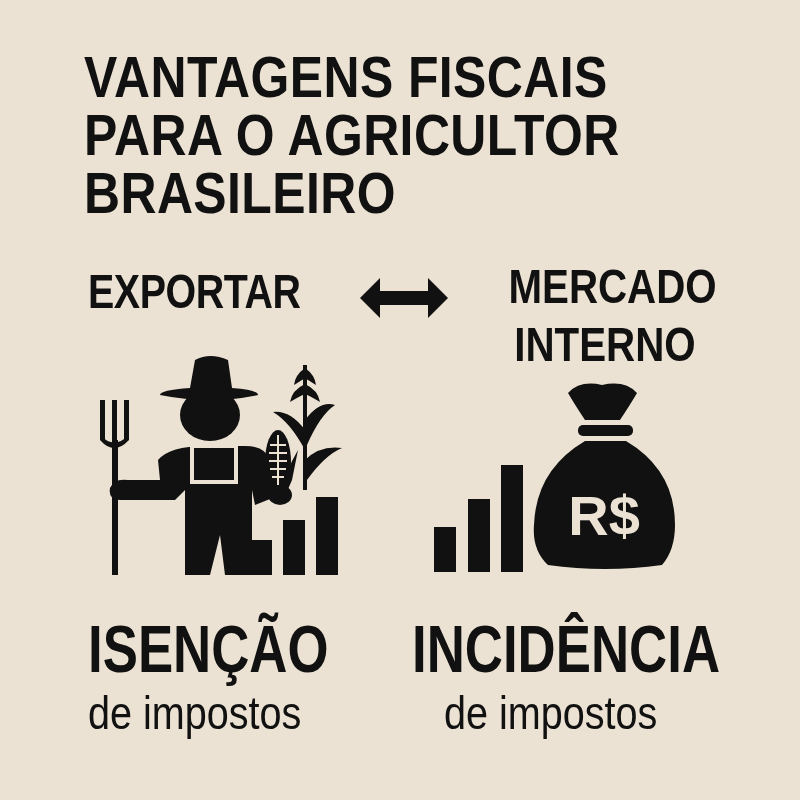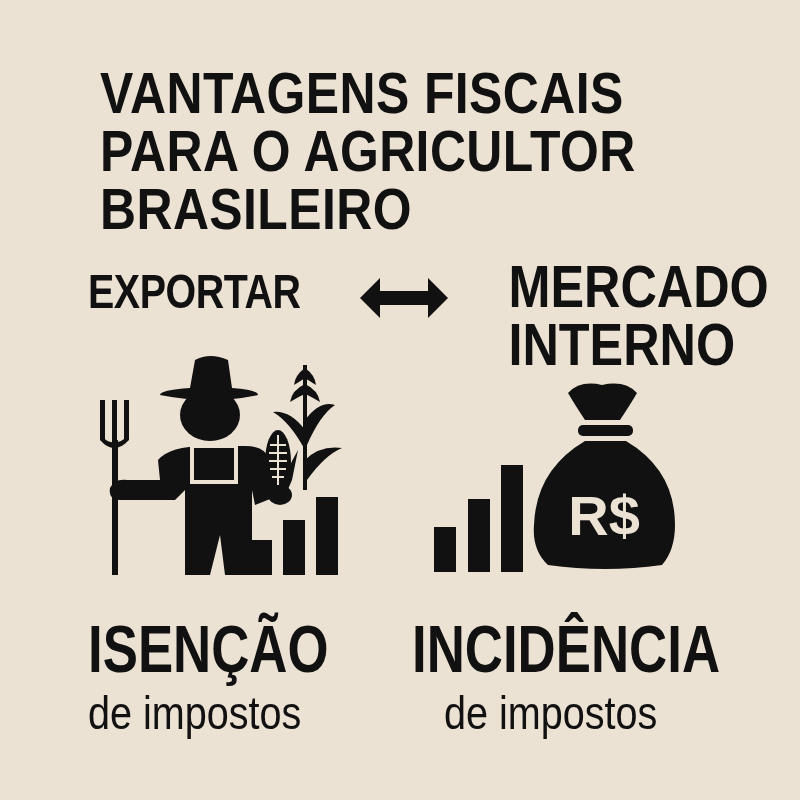--- a/index.html
+++ b/index.html
@@ -12,40 +12,40 @@
   }
   .condensed {
     font-weight: bold;
     display: inline-block;
     transform-origin: left top;
     white-space: nowrap;
     letter-spacing: -0.5px;
   }
   #title {
     position: absolute; left: 84px; top: 48px;
-    margin: 16px;
+    margin: 0;
   }
   #title .line {
     display: block;
     font-size: 58px; line-height: 58px;
     font-weight: bold;
     transform: scaleX(0.86);
     transform-origin: left top;
     white-space: nowrap;
     letter-spacing: 0.5px;
   }
   .label-exportar {
     position: absolute; left: 88px; top: 268px;
     font-size: 48px; line-height: 48px;
     transform: scaleX(0.82);
   }
   .label-mercado {
     position: absolute; left: 490px; top: 258px;
     width: 230px; text-align: center;
-    font-size: 60px; line-height: 58px;
+    font-size: 48px; line-height: 58px;
     font-weight: bold;
   }
   .label-mercado span {
     display: block;
     transform: scaleX(0.84);
     white-space: nowrap;
   }
   #arrow {
     position: absolute; left: 360px; top: 276px; width: 88px; height: 44px;
   }

